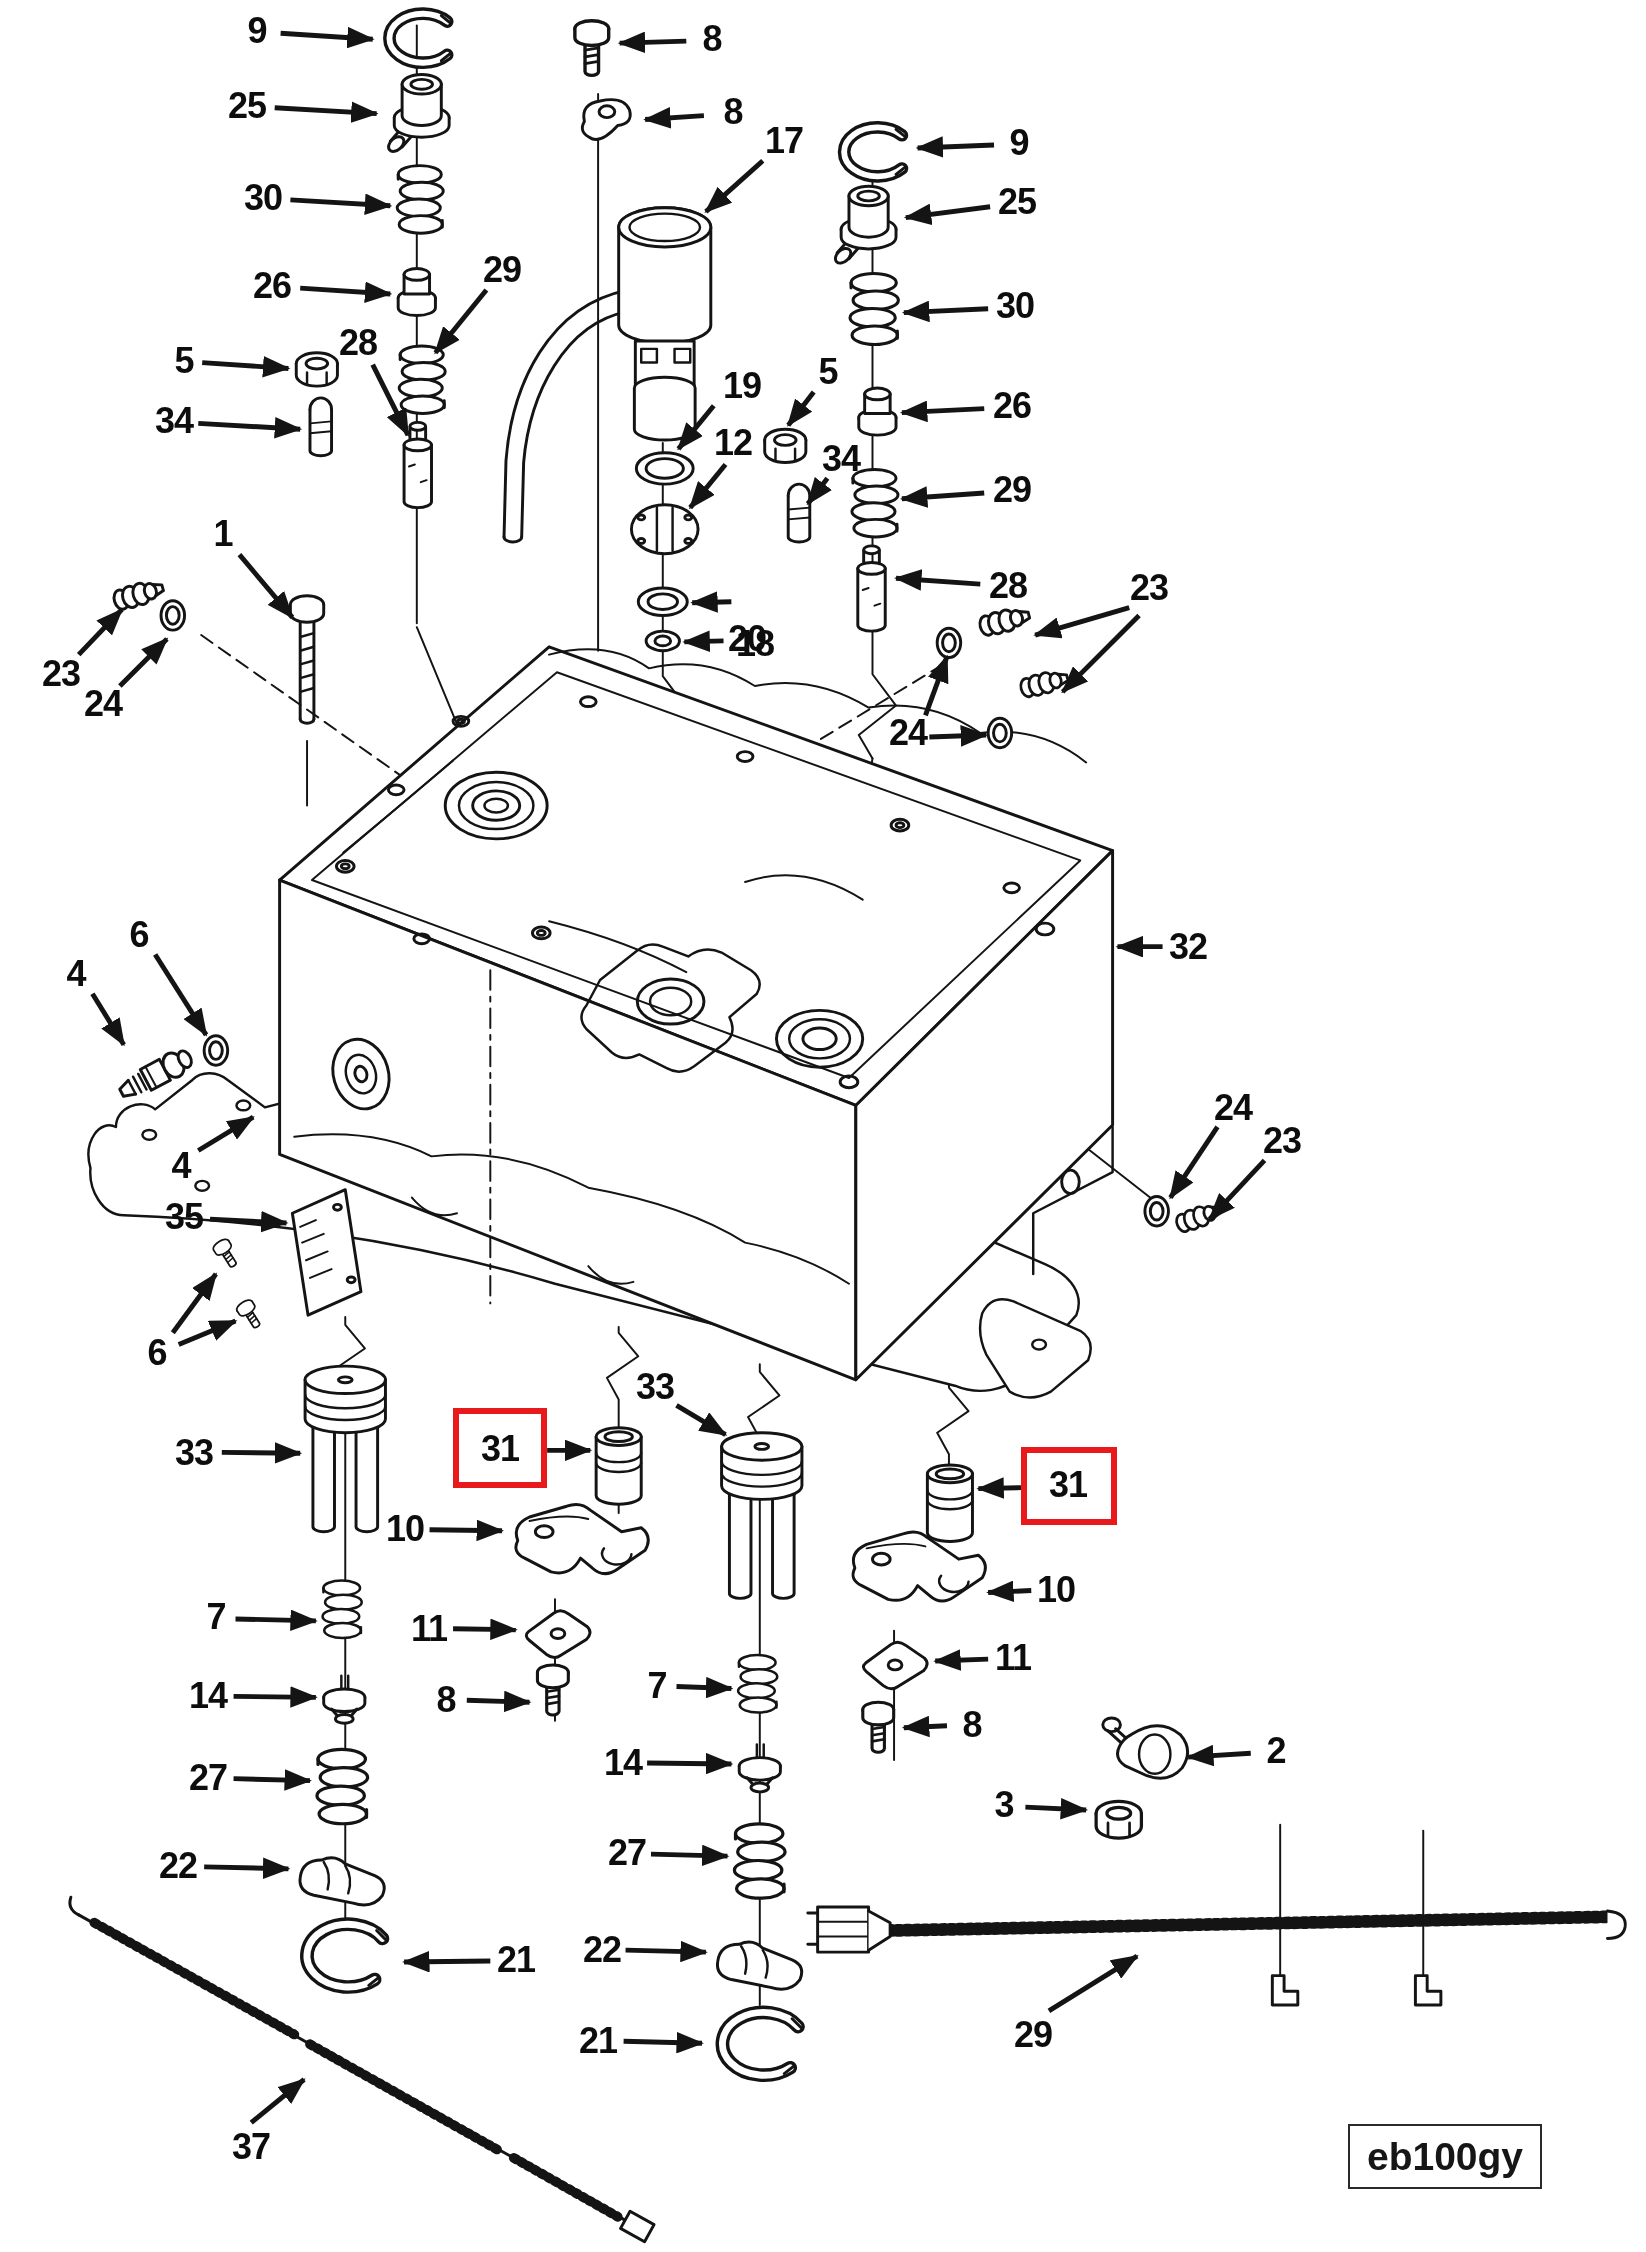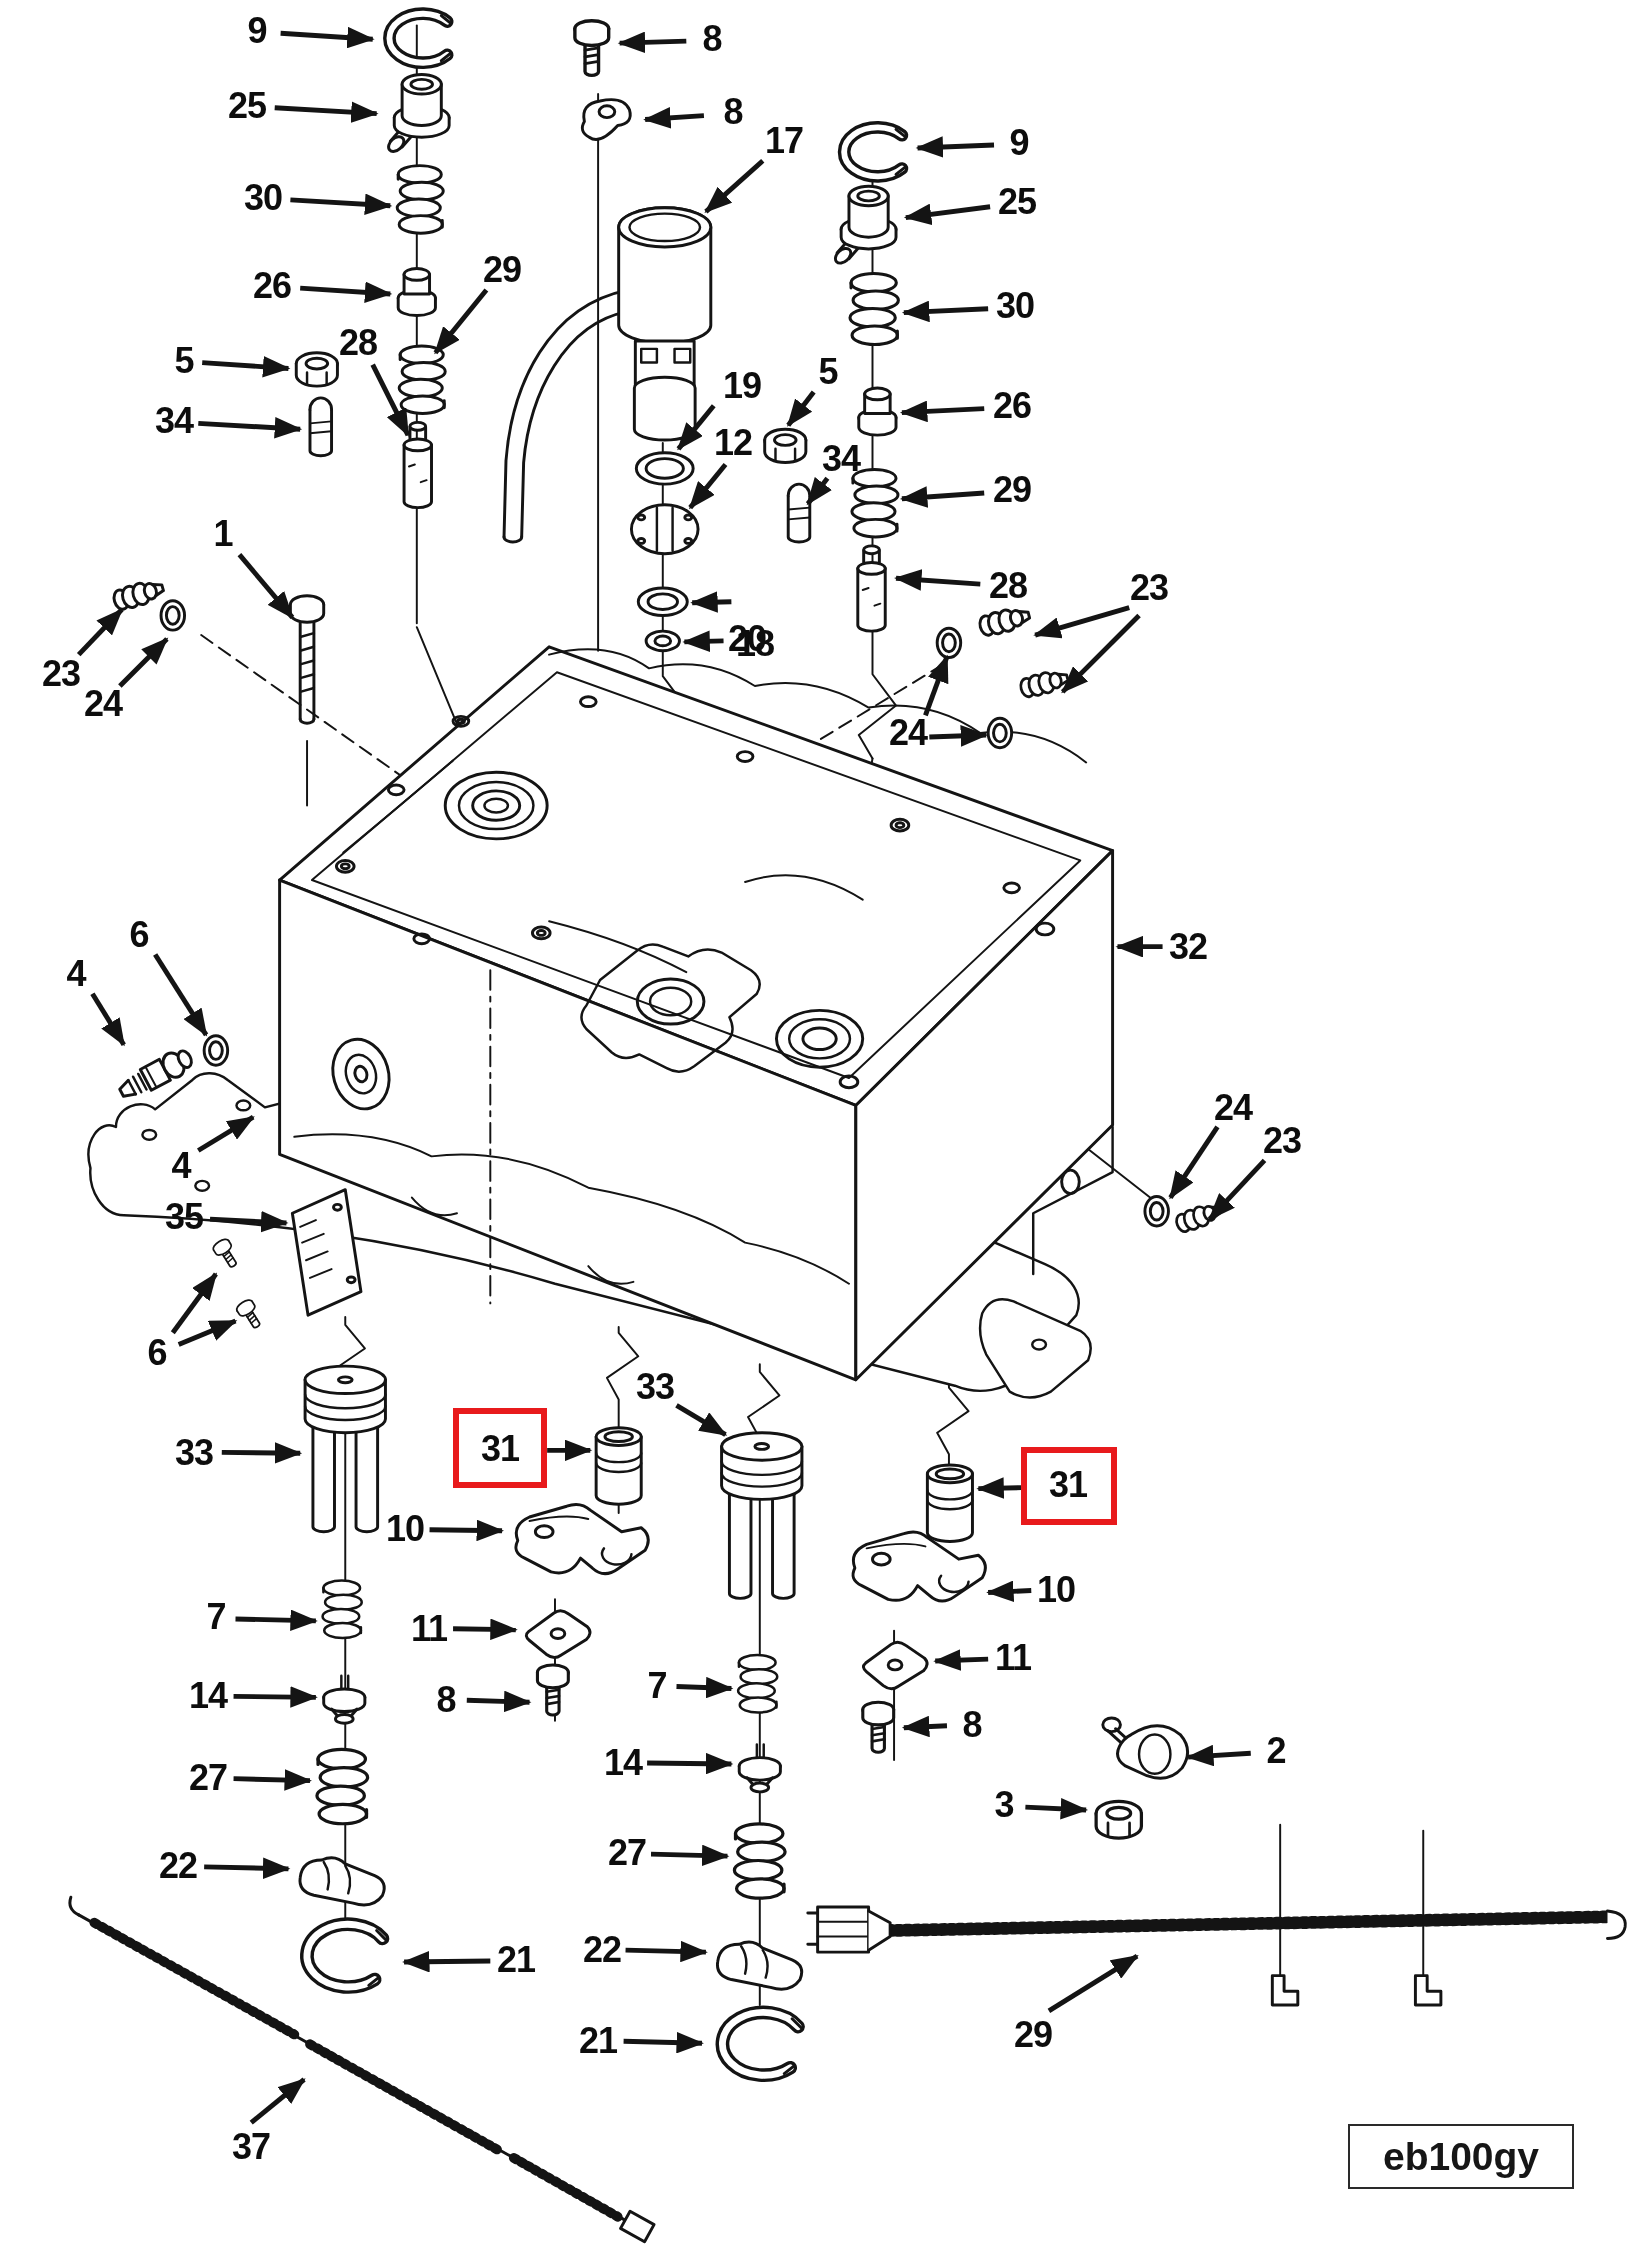--- a/index.html
+++ b/index.html
@@ -3,21 +3,21 @@
 <meta charset="utf-8">
 <style>
   html,body{margin:0;padding:0;background:#fff;}
   .stage{position:relative;width:1647px;height:2252px;background:#ffffff;overflow:hidden;
          font-family:"Liberation Sans",sans-serif;}
   .layer{position:absolute;left:0;top:0;width:1647px;height:2252px;}
   svg.art{display:block}
   .callout{position:absolute;transform:translate(-50%,-50%);font-weight:700;font-size:36px;
            line-height:1;color:#0d0d0d;white-space:nowrap;letter-spacing:-1px;}
   .hbox{position:absolute;border:6.9px solid #e81a1c;box-sizing:border-box;background:transparent;}
-  .figcode{position:absolute;left:1348px;top:2124px;width:226px;height:65px;border:2.9px solid #2a2a2a;
+  .figcode{position:absolute;left:1348px;top:2124px;width:194px;height:65px;border:2.9px solid #2a2a2a;
            box-sizing:border-box;display:flex;align-items:center;justify-content:center;
            font-size:39px;font-weight:600;color:#161616;}
   .arrows line{stroke:#141414;stroke-width:5;}
 </style>
 </head>
 <body>
 
 <div class="stage">
 
   <svg class="art layer" viewBox="0 0 1680 2298" xmlns="http://www.w3.org/2000/svg">

